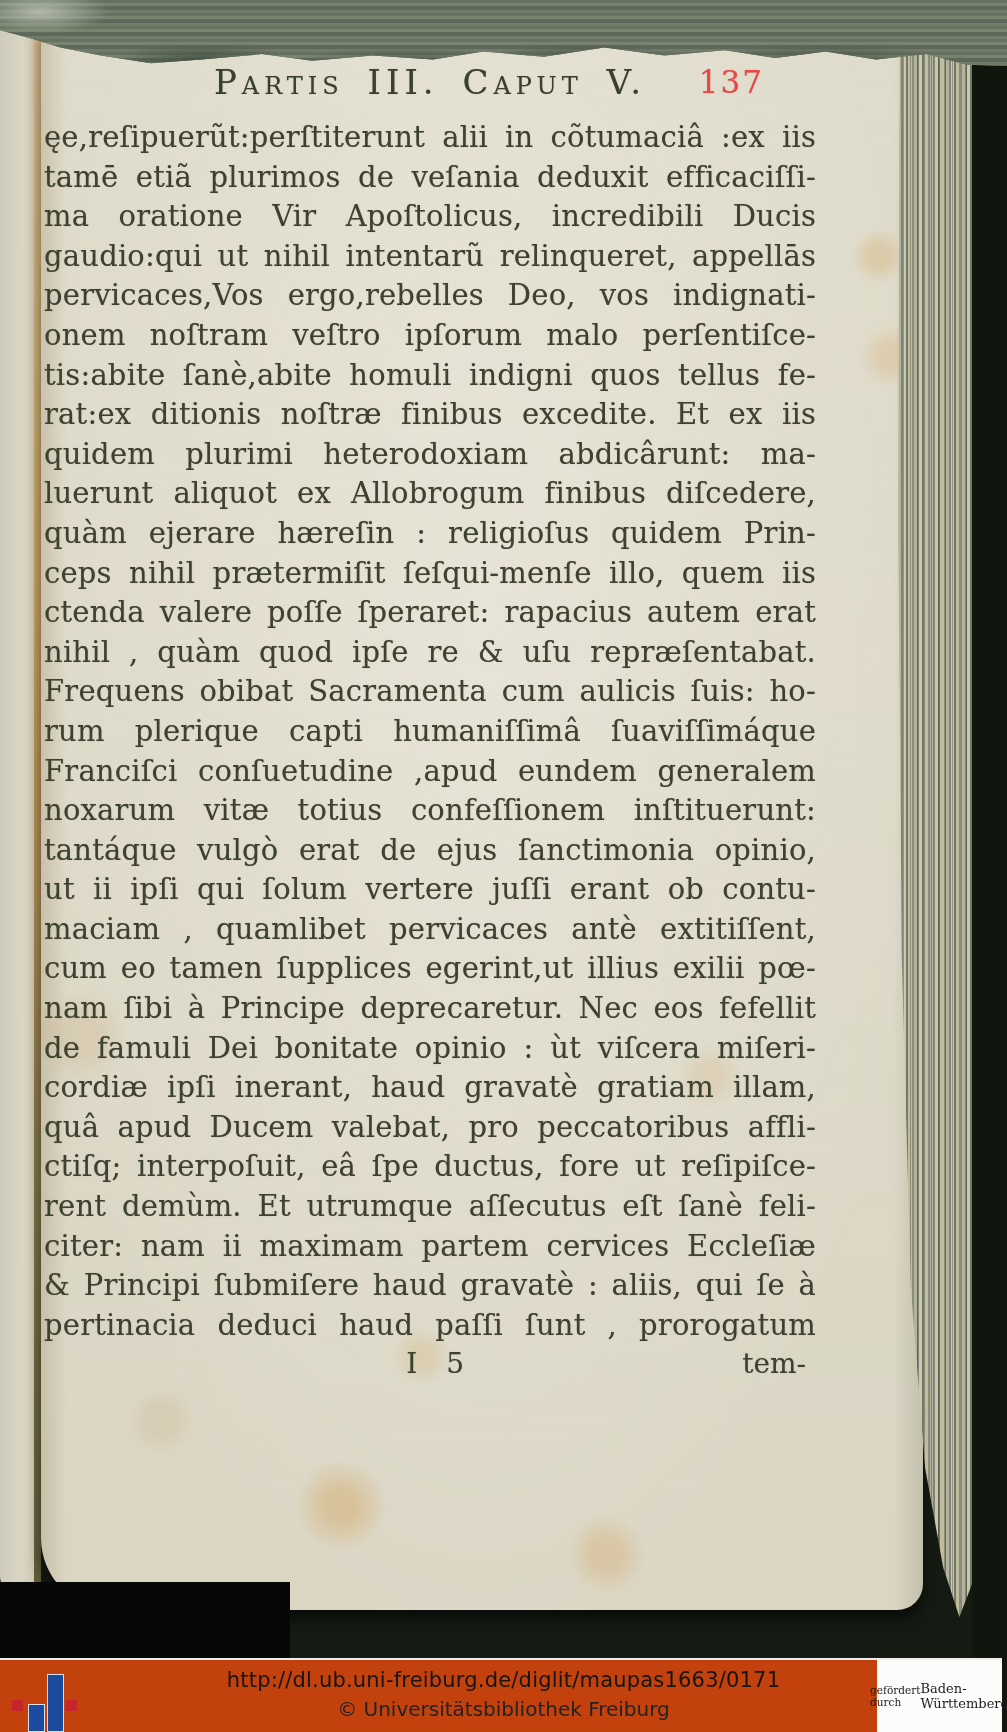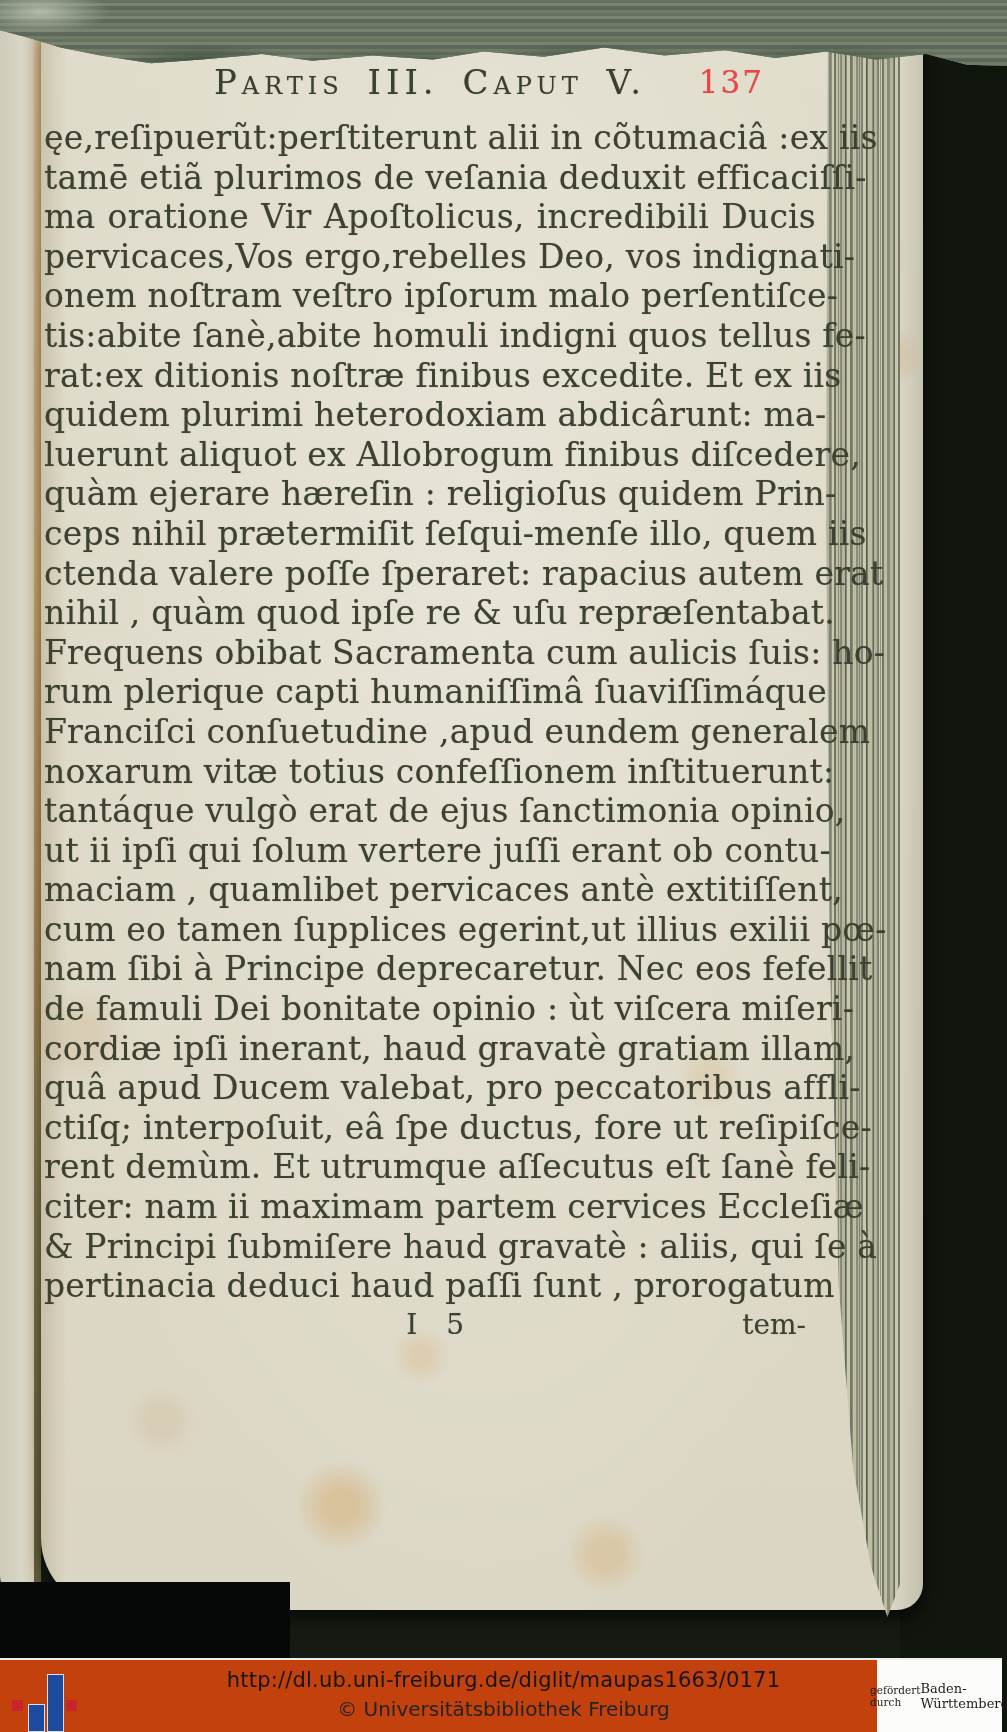--- a/index.html
+++ b/index.html
@@ -1,21 +1,21 @@
 <!DOCTYPE html>
 <html><head>
 <meta charset="utf-8">
 <style>
   html,body{margin:0;padding:0;}
   body{
     width:1007px;height:1732px;position:relative;overflow:hidden;
     background:#10150e;font-family:"DejaVu Serif",serif;
   }
   
-  .scan{position:absolute;left:0;top:0;width:900px;height:1660px;background:#151b13;}
+  .scan{position:absolute;left:0;top:0;width:972px;height:1660px;background:#151b13;}
 
   
   .facing-page{
     position:absolute;left:0;top:24px;width:36px;height:1570px;
     background:linear-gradient(to right,#cfcbbb,#dad6c6 60%,#cfc6ae);
     border-radius:0 0 10px 18px;
   }
   
   .gutter{
     position:absolute;left:34px;top:26px;width:7px;height:1572px;
@@ -78,21 +78,21 @@
   .header-title{
     display:block;text-align:center;
     font-variant-caps:small-caps;font-size:34px;letter-spacing:5px;word-spacing:8px;
     color:#394030;
   }
   .header-pagenum{
     position:absolute;right:52px;top:2px;font-size:31px;letter-spacing:2px;color:#ef4444;
   }
   .text-block{width:772px;}
   .text-line{
-    font-size:33px;line-height:39.6px;height:39.6px;white-space:nowrap;
+    font-size:29px;line-height:39.6px;height:39.6px;white-space:nowrap;
     text-align:justify;text-align-last:justify;letter-spacing:.2px;
   }
   .sig-line{position:relative;height:42px;margin-top:2px;font-size:28px;}
   .sig-mark{position:absolute;left:50%;transform:translateX(-35%);letter-spacing:10px;}
   .catchword{position:absolute;right:10px;text-align:center;}
 
   
   .footer{
     position:absolute;left:0;bottom:0;width:1002px;height:72px;
     background:#c2410c;border-top:2px solid #efefef;z-index:6;
@@ -132,20 +132,21 @@
 
   <div class="text-area">
     <div class="header-line">
       <span class="header-title">Partis III. Caput V.</span>
       <span class="header-pagenum">137</span>
     </div>
     <div class="text-block">
         <div class="text-line">ęe,reſipuerũt:perſtiterunt alii in cõtumaciâ :ex iis</div>
         <div class="text-line">tamē etiã plurimos de veſania deduxit efficaciſſi-</div>
         <div class="text-line">ma oratione Vir Apoſtolicus, incredibili Ducis</div>
+        <div class="text-line">gaudio:qui ut nihil intentarũ relinqueret, appellās</div>
         <div class="text-line">pervicaces,Vos ergo,rebelles Deo, vos indignati-</div>
         <div class="text-line">onem noſtram veſtro ipſorum malo perſentiſce-</div>
         <div class="text-line">tis:abite ſanè,abite homuli indigni quos tellus fe-</div>
         <div class="text-line">rat:ex ditionis noſtræ finibus excedite. Et ex iis</div>
         <div class="text-line">quidem plurimi heterodoxiam abdicârunt: ma-</div>
         <div class="text-line">luerunt aliquot ex Allobrogum finibus diſcedere,</div>
         <div class="text-line">quàm ejerare hæreſin : religioſus quidem Prin-</div>
         <div class="text-line">ceps nihil prætermiſit ſeſqui-menſe illo, quem iis</div>
         <div class="text-line">ctenda valere poſſe ſperaret: rapacius autem erat</div>
         <div class="text-line">nihil , quàm quod ipſe re &amp; uſu repræſentabat.</div>

